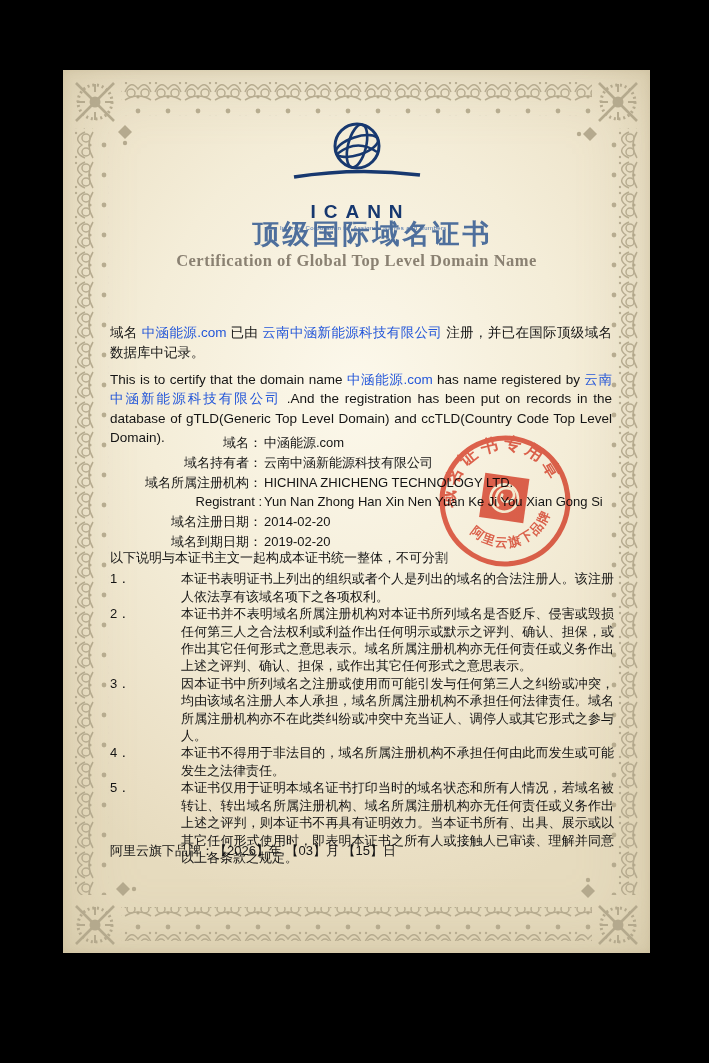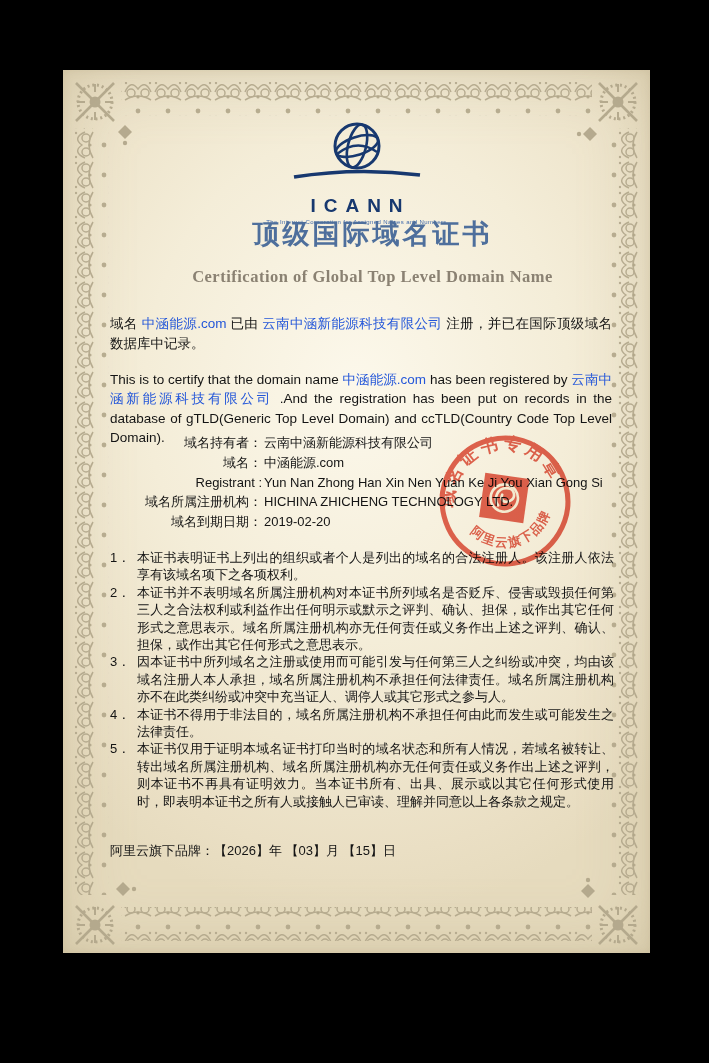--- a/index.html
+++ b/index.html
@@ -9,46 +9,46 @@
     position:relative;overflow:hidden;
   }
   .paper{
     position:absolute;left:63px;top:70px;width:587px;height:883px;
     background:radial-gradient(ellipse 75% 60% at 50% 36%, #fcf8eb 0%, #f4edd8 48%, #eadfc4 88%, #e6dbbe 100%);
     box-shadow:inset 0 0 70px rgba(166,148,108,.32), inset 0 0 8px rgba(166,148,108,.22);
   }
   .frame{position:absolute;left:0;top:0;pointer-events:none;}
   .logo-block{position:absolute;top:50px;left:0;width:100%;text-align:center;}
   .wordmark{
-    margin-top:7px;color:#17386f;font-size:19px;font-weight:bold;
+    margin-top:13px;color:#17386f;font-size:19px;font-weight:bold;
     letter-spacing:8px;text-indent:8px;
   }
   .tagline{margin-top:2px;color:#3f69aa;font-size:6px;letter-spacing:.4px;}
   .title-zh{
     position:absolute;top:146px;left:16px;width:100%;margin:0;text-align:center;
     color:#4e6f9c;font-size:27px;font-weight:bold;letter-spacing:3px;
   }
   .title-en{
-    position:absolute;top:181px;left:0;width:100%;margin:16px;text-align:center;
+    position:absolute;top:181px;left:0;width:100%;margin:0;text-align:center;
     font-family:"Liberation Serif","DejaVu Serif",serif;
     color:#8a8172;font-size:16.5px;font-weight:600;letter-spacing:.5px;
   }
   .para{position:absolute;left:47px;width:502px;color:#141414;font-size:13.5px;line-height:20.5px;text-align:justify;}
-  #para-zh{top:230px;}
+  #para-zh{top:239px;}
   #para-en{top:286px;line-height:19.5px;}
   .link{color:#2356d9;}
   .fields{position:absolute;left:47px;top:363px;width:502px;font-size:13px;color:#141414;}
   .field-row{display:flex;line-height:19.8px;}
   .field-label{width:152px;text-align:right;white-space:nowrap;flex:none;}
   .field-value{padding-left:2px;white-space:nowrap;}
   .terms{position:absolute;left:47px;top:479px;width:504px;font-size:13px;line-height:17.4px;color:#141414;text-align:justify;}
   .terms-intro{margin-bottom:4px;}
   .term-item{display:flex;}
   .term-num{width:27px;flex:none;}
-  .term-text{flex:1;}
+  .term-text{flex:1;margin-left:44px;}
   .print-date{position:absolute;left:47px;top:772px;font-size:13px;color:#141414;}
   .stamp{position:absolute;left:366px;top:355px;width:152px;height:152px;opacity:.88;mix-blend-mode:multiply;}
 </style>
 </head>
 <body>
 
 <div class="paper">
 
   <svg class="frame" width="587" height="883" viewBox="0 0 587 883">
     <defs>
@@ -116,46 +116,51 @@
       </g>
     </svg>
     <div class="wordmark">ICANN</div>
     <div class="tagline">The Internet Corporation for Assigned Names and Numbers</div>
   </div>
 
   <h1 class="title-zh">顶级国际域名证书</h1>
   <h2 class="title-en">Certification of Global Top Level Domain Name</h2>
 
   <p class="para" id="para-zh"><span>域名 </span><span class="link">中涵能源.com</span><span> 已由 </span><span class="link">云南中涵新能源科技有限公司</span><span> 注册，并已在国际顶级域名数据库中记录。</span></p>
-  <p class="para" id="para-en"><span>This is to certify that the domain name </span><span class="link">中涵能源.com</span><span> has been registered by </span><span class="link">云南中涵新能源科技有限公司</span><span> .And the registration has been put on records in the database of gTLD(Generic Top Level Domain) and ccTLD(Country Code Top Level Domain).</span></p>
+  <p class="para" id="para-en"><span>This is to certify that the domain name </span><span class="link">中涵能源.com</span><span> has name registered by </span><span class="link">云南中涵新能源科技有限公司</span><span> .And the registration has been put on records in the database of gTLD(Generic Top Level Domain) and ccTLD(Country Code Top Level Domain).</span></p>
 
   <div class="fields" id="fields">
+      <div class="field-row">
+        <span class="field-label">域名：</span>
+        <span class="field-value">中涵能源.com</span>
+      </div>
       <div class="field-row">
         <span class="field-label">域名持有者：</span>
         <span class="field-value">云南中涵新能源科技有限公司</span>
       </div>
       <div class="field-row">
-        <span class="field-label">域名：</span>
-        <span class="field-value">中涵能源.com</span>
+        <span class="field-label">域名所属注册机构：</span>
+        <span class="field-value">HICHINA ZHICHENG TECHNOLOGY LTD.</span>
       </div>
       <div class="field-row">
         <span class="field-label">Registrant :</span>
         <span class="field-value">Yun Nan Zhong Han Xin Nen Yuan Ke Ji You Xian Gong Si</span>
       </div>
       <div class="field-row">
-        <span class="field-label">域名所属注册机构：</span>
-        <span class="field-value">HICHINA ZHICHENG TECHNOLOGY LTD.</span>
+        <span class="field-label">域名注册日期：</span>
+        <span class="field-value">2014-02-20</span>
       </div>
       <div class="field-row">
         <span class="field-label">域名到期日期：</span>
         <span class="field-value">2019-02-20</span>
       </div>
     </div>
 
   <div class="terms" id="terms">
+    <div class="terms-intro">以下说明与本证书主文一起构成本证书统一整体，不可分割</div>
   <div class="term-item">
         <span class="term-num">1．</span>
         <span class="term-text">本证书表明证书上列出的组织或者个人是列出的域名的合法注册人。该注册人依法享有该域名项下之各项权利。</span>
       </div>
       <div class="term-item">
         <span class="term-num">2．</span>
         <span class="term-text">本证书并不表明域名所属注册机构对本证书所列域名是否贬斥、侵害或毁损任何第三人之合法权利或利益作出任何明示或默示之评判、确认、担保，或作出其它任何形式之意思表示。域名所属注册机构亦无任何责任或义务作出上述之评判、确认、担保，或作出其它任何形式之意思表示。</span>
       </div>
       <div class="term-item">
         <span class="term-num">3．</span>

